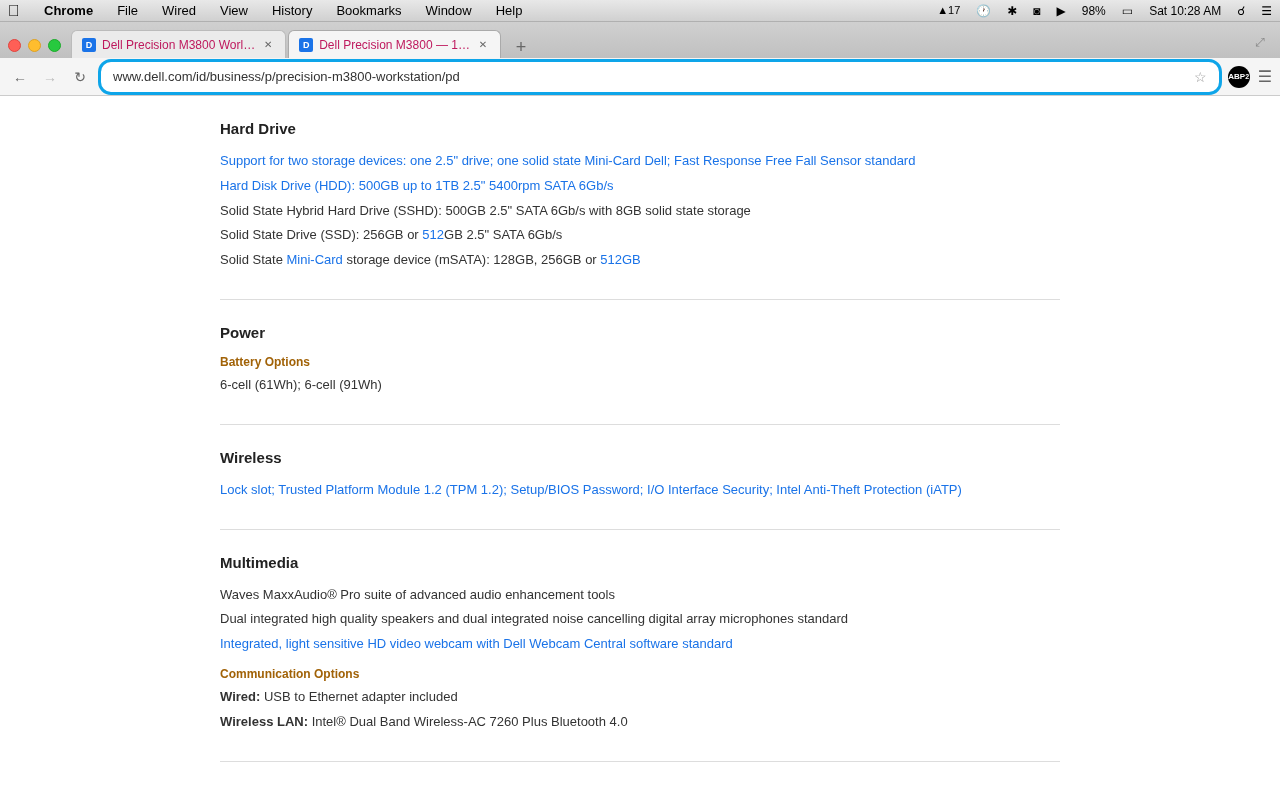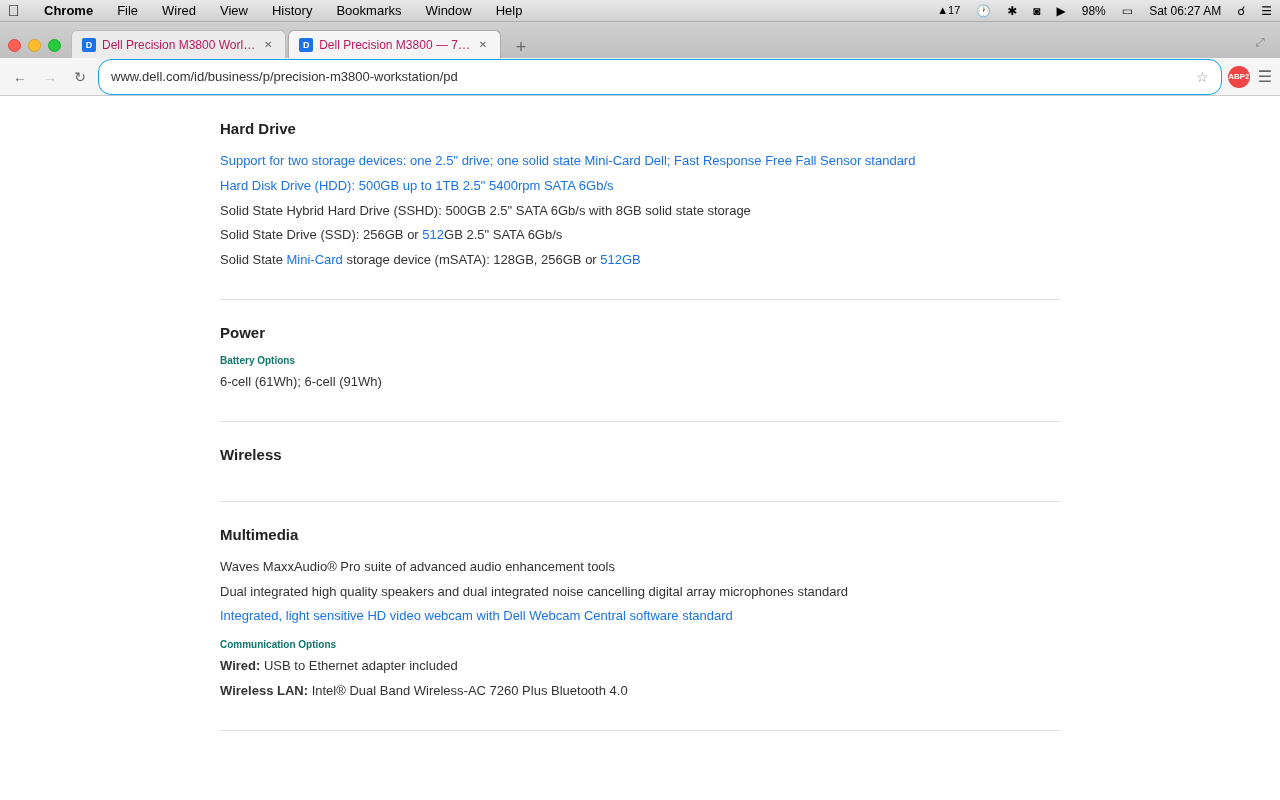--- a/index.html
+++ b/index.html
@@ -125,34 +125,34 @@
       justify-content: center;
       font-size: 14px;
       color: #666;
       cursor: pointer;
     }
     .nav-btn.disabled { color: #bbb; cursor: default; }
     .url-bar {
       flex: 1;
       height: 36px;
       background: white;
-      border: 1px solid #0ea5e9;
+      border: 3px solid #0ea5e9;
       border-radius: 13px;
       display: flex;
       align-items: center;
       padding: 0 12px;
       font-size: 13px;
       color: #333;
     }
     .url-text { flex: 1; overflow: hidden; text-overflow: ellipsis; white-space: nowrap; }
     .star-icon { color: #999; font-size: 14px; margin-left: 6px; cursor: pointer; }
     .abp-badge {
       width: 22px;
       height: 22px;
-      background: #ef4444;
+      background: #000000;
       border-radius: 50%;
       display: flex;
       align-items: center;
       justify-content: center;
       color: white;
       font-size: 9px;
       font-weight: bold;
       cursor: pointer;
     }
     .menu-icon { font-size: 16px; color: #666; cursor: pointer; margin-left: 2px; }
@@ -181,23 +181,23 @@
     .section p {
       font-size: 13px;
       color: #333;
       line-height: 1.6;
       margin-bottom: 4px;
     }
     .section p.link-text { color: #1a73e8; }
     .section p.link-text a { color: #1a73e8; text-decoration: none; }
     a { color: #1a73e8; text-decoration: none; }
     .sub-section-title {
-      font-size: 10px;
+      font-size: 12px;
       font-weight: 700;
-      color: #0f766e;
+      color: #a16207;
       margin-bottom: 6px;
       margin-top: 12px;
     }
     .bold-inline { font-weight: 700; }
 
     
     .window-controls {
       display: flex;
       align-items: center;
       gap: 7px;
@@ -242,41 +242,41 @@
   <span class="menubar-item">Window</span>
   <span class="menubar-item">Help</span>
   <div class="menubar-right">
     <span style="font-size:11px;">▲17</span>
     <span>🕐</span>
     <span>✱</span>
     <span>◙</span>
     <span>▶</span>
     <span>98%</span>
     <span>▭</span>
-    <span>Sat 06:27 AM</span>
+    <span>Sat 10:28 AM</span>
     <span>☌</span>
     <span>☰</span>
   </div>
 </div>
 
 <div class="tabbar">
   <div class="window-controls" style="margin-right:8px; margin-bottom:6px;">
     <div class="wc wc-close"></div>
     <div class="wc wc-min"></div>
     <div class="wc wc-max"></div>
   </div>
   <div class="tabbar-left">
     <div class="tab">
       <div class="tab-favicon">D</div>
       <span class="tab-title">Dell Precision M3800 Worl…</span>
       <div class="tab-close">✕</div>
     </div>
     <div class="tab active">
       <div class="tab-favicon">D</div>
-      <span class="tab-title">Dell Precision M3800 — 7…</span>
+      <span class="tab-title">Dell Precision M3800 — 1…</span>
       <div class="tab-close">✕</div>
     </div>
     <div class="tab-new">+</div>
   </div>
   <div class="tabbar-right">
     <div class="resize-icon">⤢</div>
   </div>
 </div>
 
 <div class="addressbar">
@@ -314,20 +314,23 @@
     </div>
 
     <div class="section">
       <div class="section-title">Power</div>
       <div class="sub-section-title">Battery Options</div>
       <p>6-cell (61Wh); 6-cell (91Wh)</p>
     </div>
 
     <div class="section">
       <div class="section-title">Wireless</div>
+      <p class="link-text">
+        <a>Lock slot</a>; <a>Trusted Platform Module 1.2 (TPM 1.2)</a>; Setup/BIOS Password; I/O Interface Security; Intel Anti-Theft Protection (<a>iATP</a>)
+      </p>
     </div>
 
     <div class="section">
       <div class="section-title">Multimedia</div>
       <p>
         Waves MaxxAudio® Pro suite of advanced audio enhancement tools
       </p>
       <p>
         Dual integrated high quality speakers and dual integrated noise cancelling digital array microphones standard
       </p>

